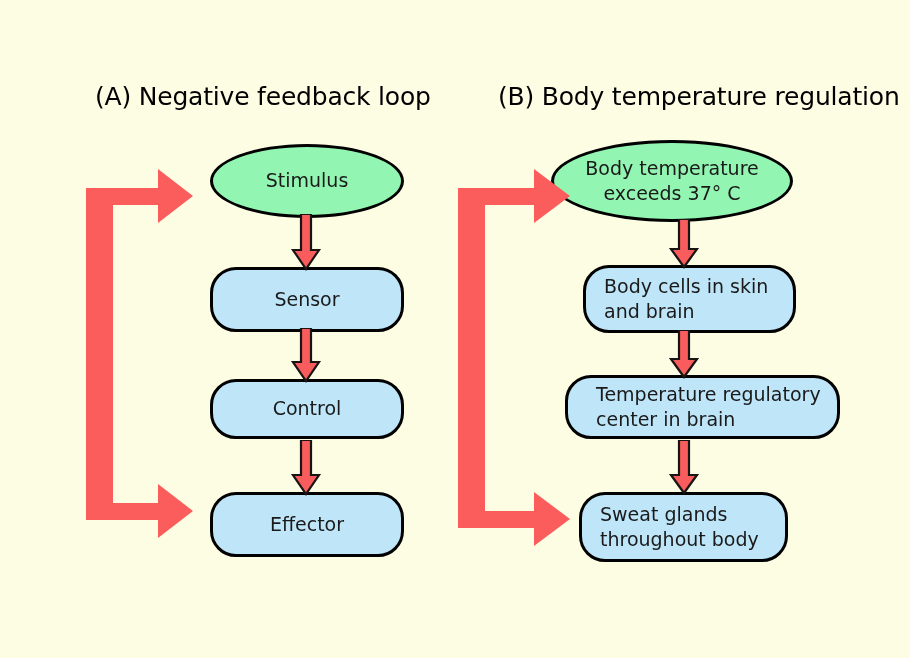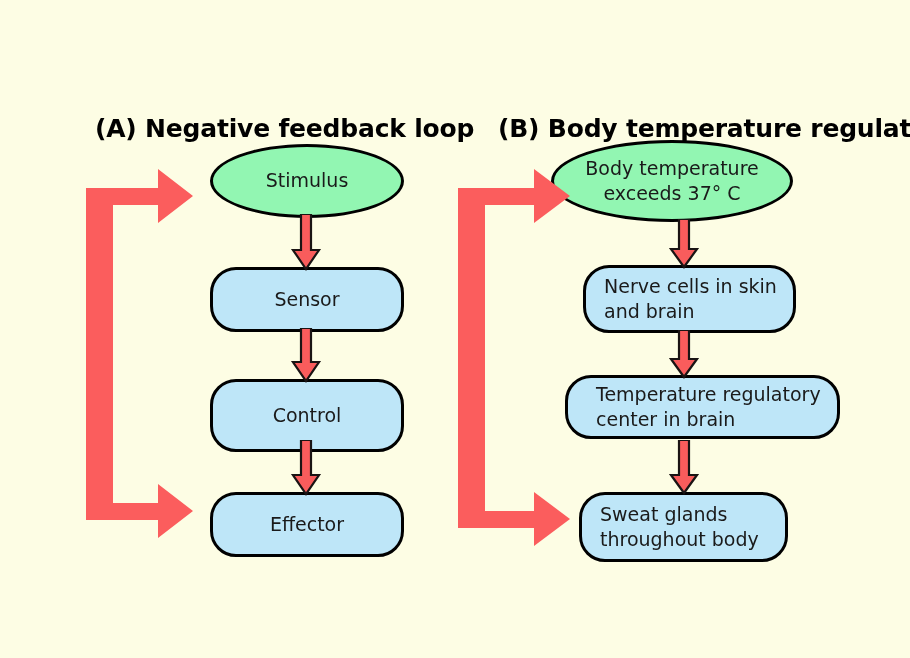--- a/index.html
+++ b/index.html
@@ -14,26 +14,25 @@
     overflow: hidden;
   }
   #stage {
     position: relative;
     width: 910px;
     height: 658px;
   }
   .panel-title {
     position: absolute;
     font-family: "DejaVu Sans", sans-serif;
-    font-weight: bold;
+    font-weight: normal;
     font-size: 25px;
     color: #000000;
     white-space: nowrap;
     letter-spacing: -0.2px;
-    margin-top: 32px;
   }
   #title-a { left: 95px; top: 82px; }
   #title-b { left: 498px; top: 82px; }
 
   .node {
     position: absolute;
     box-sizing: border-box;
     border: 3px solid #000000;
     display: flex;
     align-items: center;
@@ -60,21 +59,21 @@
     padding-left: 18px;
   }
   .node .node-label {
     display: block;
     white-space: pre-line;
   }
 
   
   #a-stimulus { left: 210px; top: 144px; width: 194px; height: 74px; justify-content: center; }
   #a-sensor   { left: 210px; top: 267px; width: 194px; height: 65px; }
-  #a-control  { left: 210px; top: 379px; width: 194px; height: 73px; }
+  #a-control  { left: 210px; top: 379px; width: 194px; height: 60px; }
   #a-effector { left: 210px; top: 492px; width: 194px; height: 65px; }
 
   
   #b-body    { left: 551px; top: 140px; width: 242px; height: 82px; }
   #b-nerve   { left: 583px; top: 265px; width: 213px; height: 68px; }
   #b-center  { left: 565px; top: 375px; width: 275px; height: 64px; padding-left: 28px; }
   #b-sweat   { left: 579px; top: 492px; width: 209px; height: 70px; }
 
   
   .mini-arrow {
@@ -130,21 +129,21 @@
 
     <polygon points="6,345 78,345 78,326 113,353 78,380 78,362 6,362" fill="#fb5d5d"></polygon>
   </svg>
 
   <div class="node ellipse" id="b-body">
     <span class="node-label">Body temperature
 exceeds 37° C</span>
   </div>
 
   <div class="node box left-text" id="b-nerve">
-    <span class="node-label">Nerve cells in skin
+    <span class="node-label">Body cells in skin
 and brain</span>
   </div>
 
   <div class="node box left-text" id="b-center">
     <span class="node-label">Temperature regulatory
 center in brain</span>
   </div>
 
   <div class="node box left-text" id="b-sweat">
     <span class="node-label">Sweat glands

